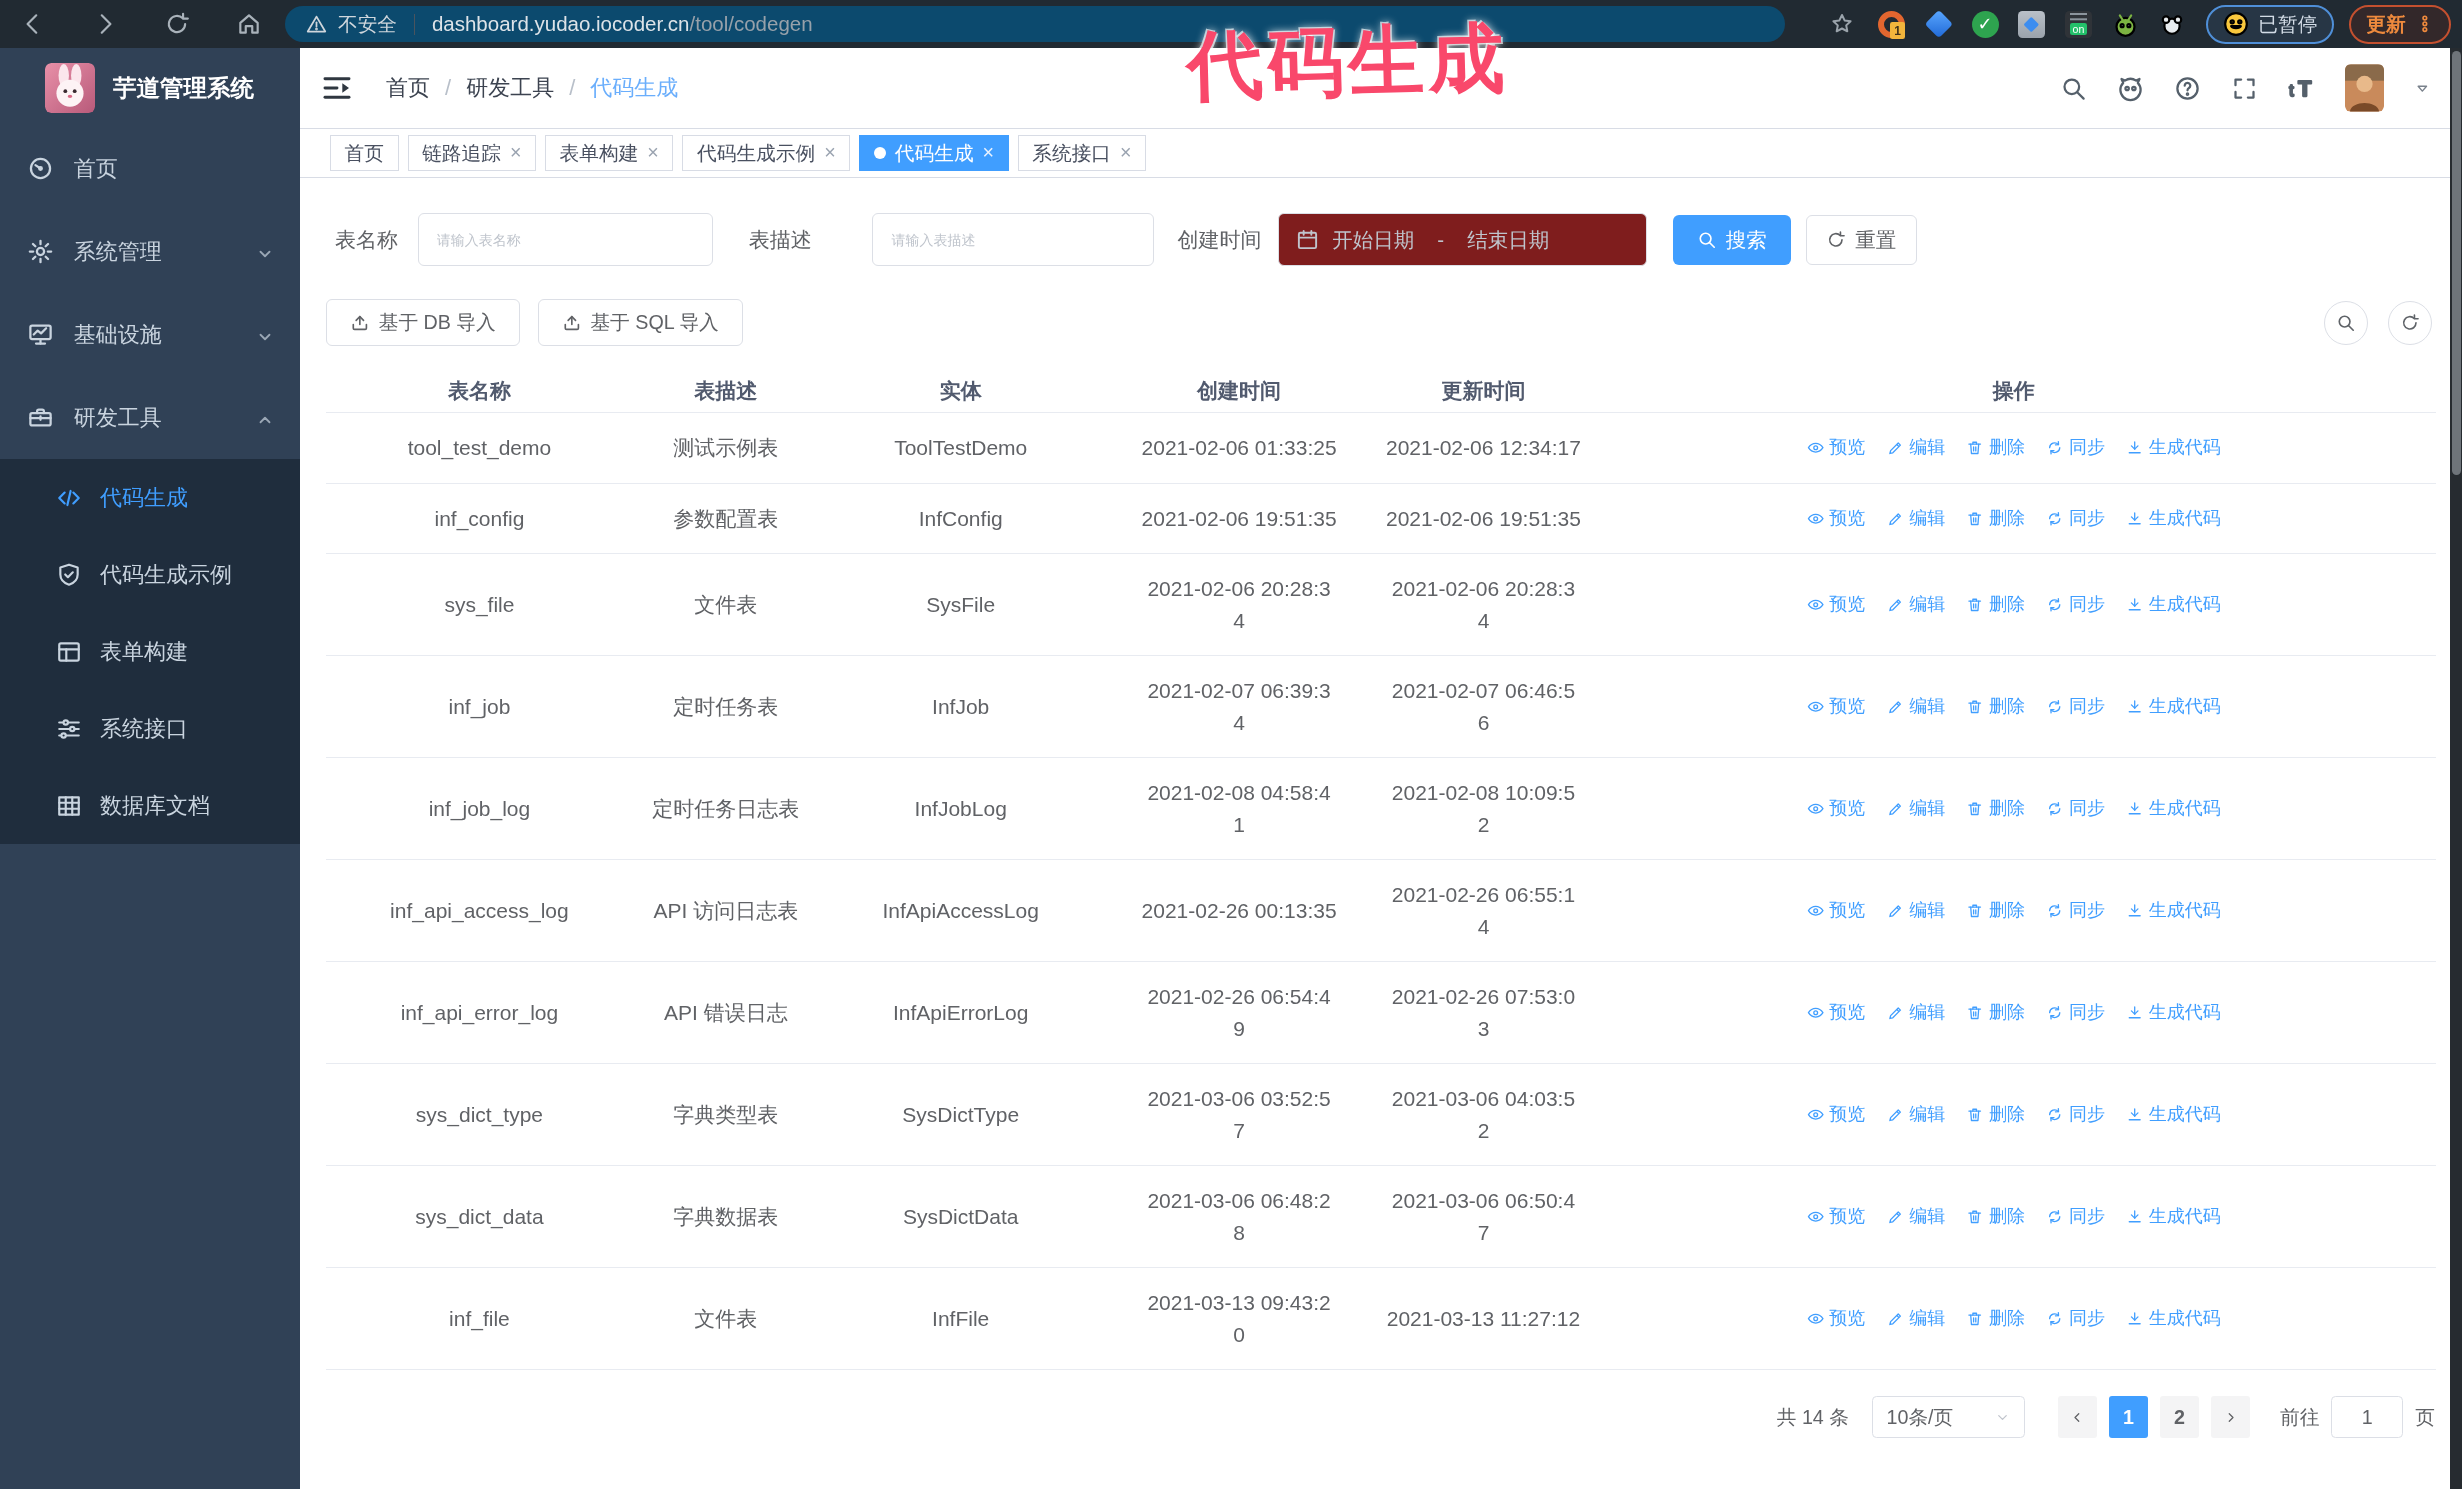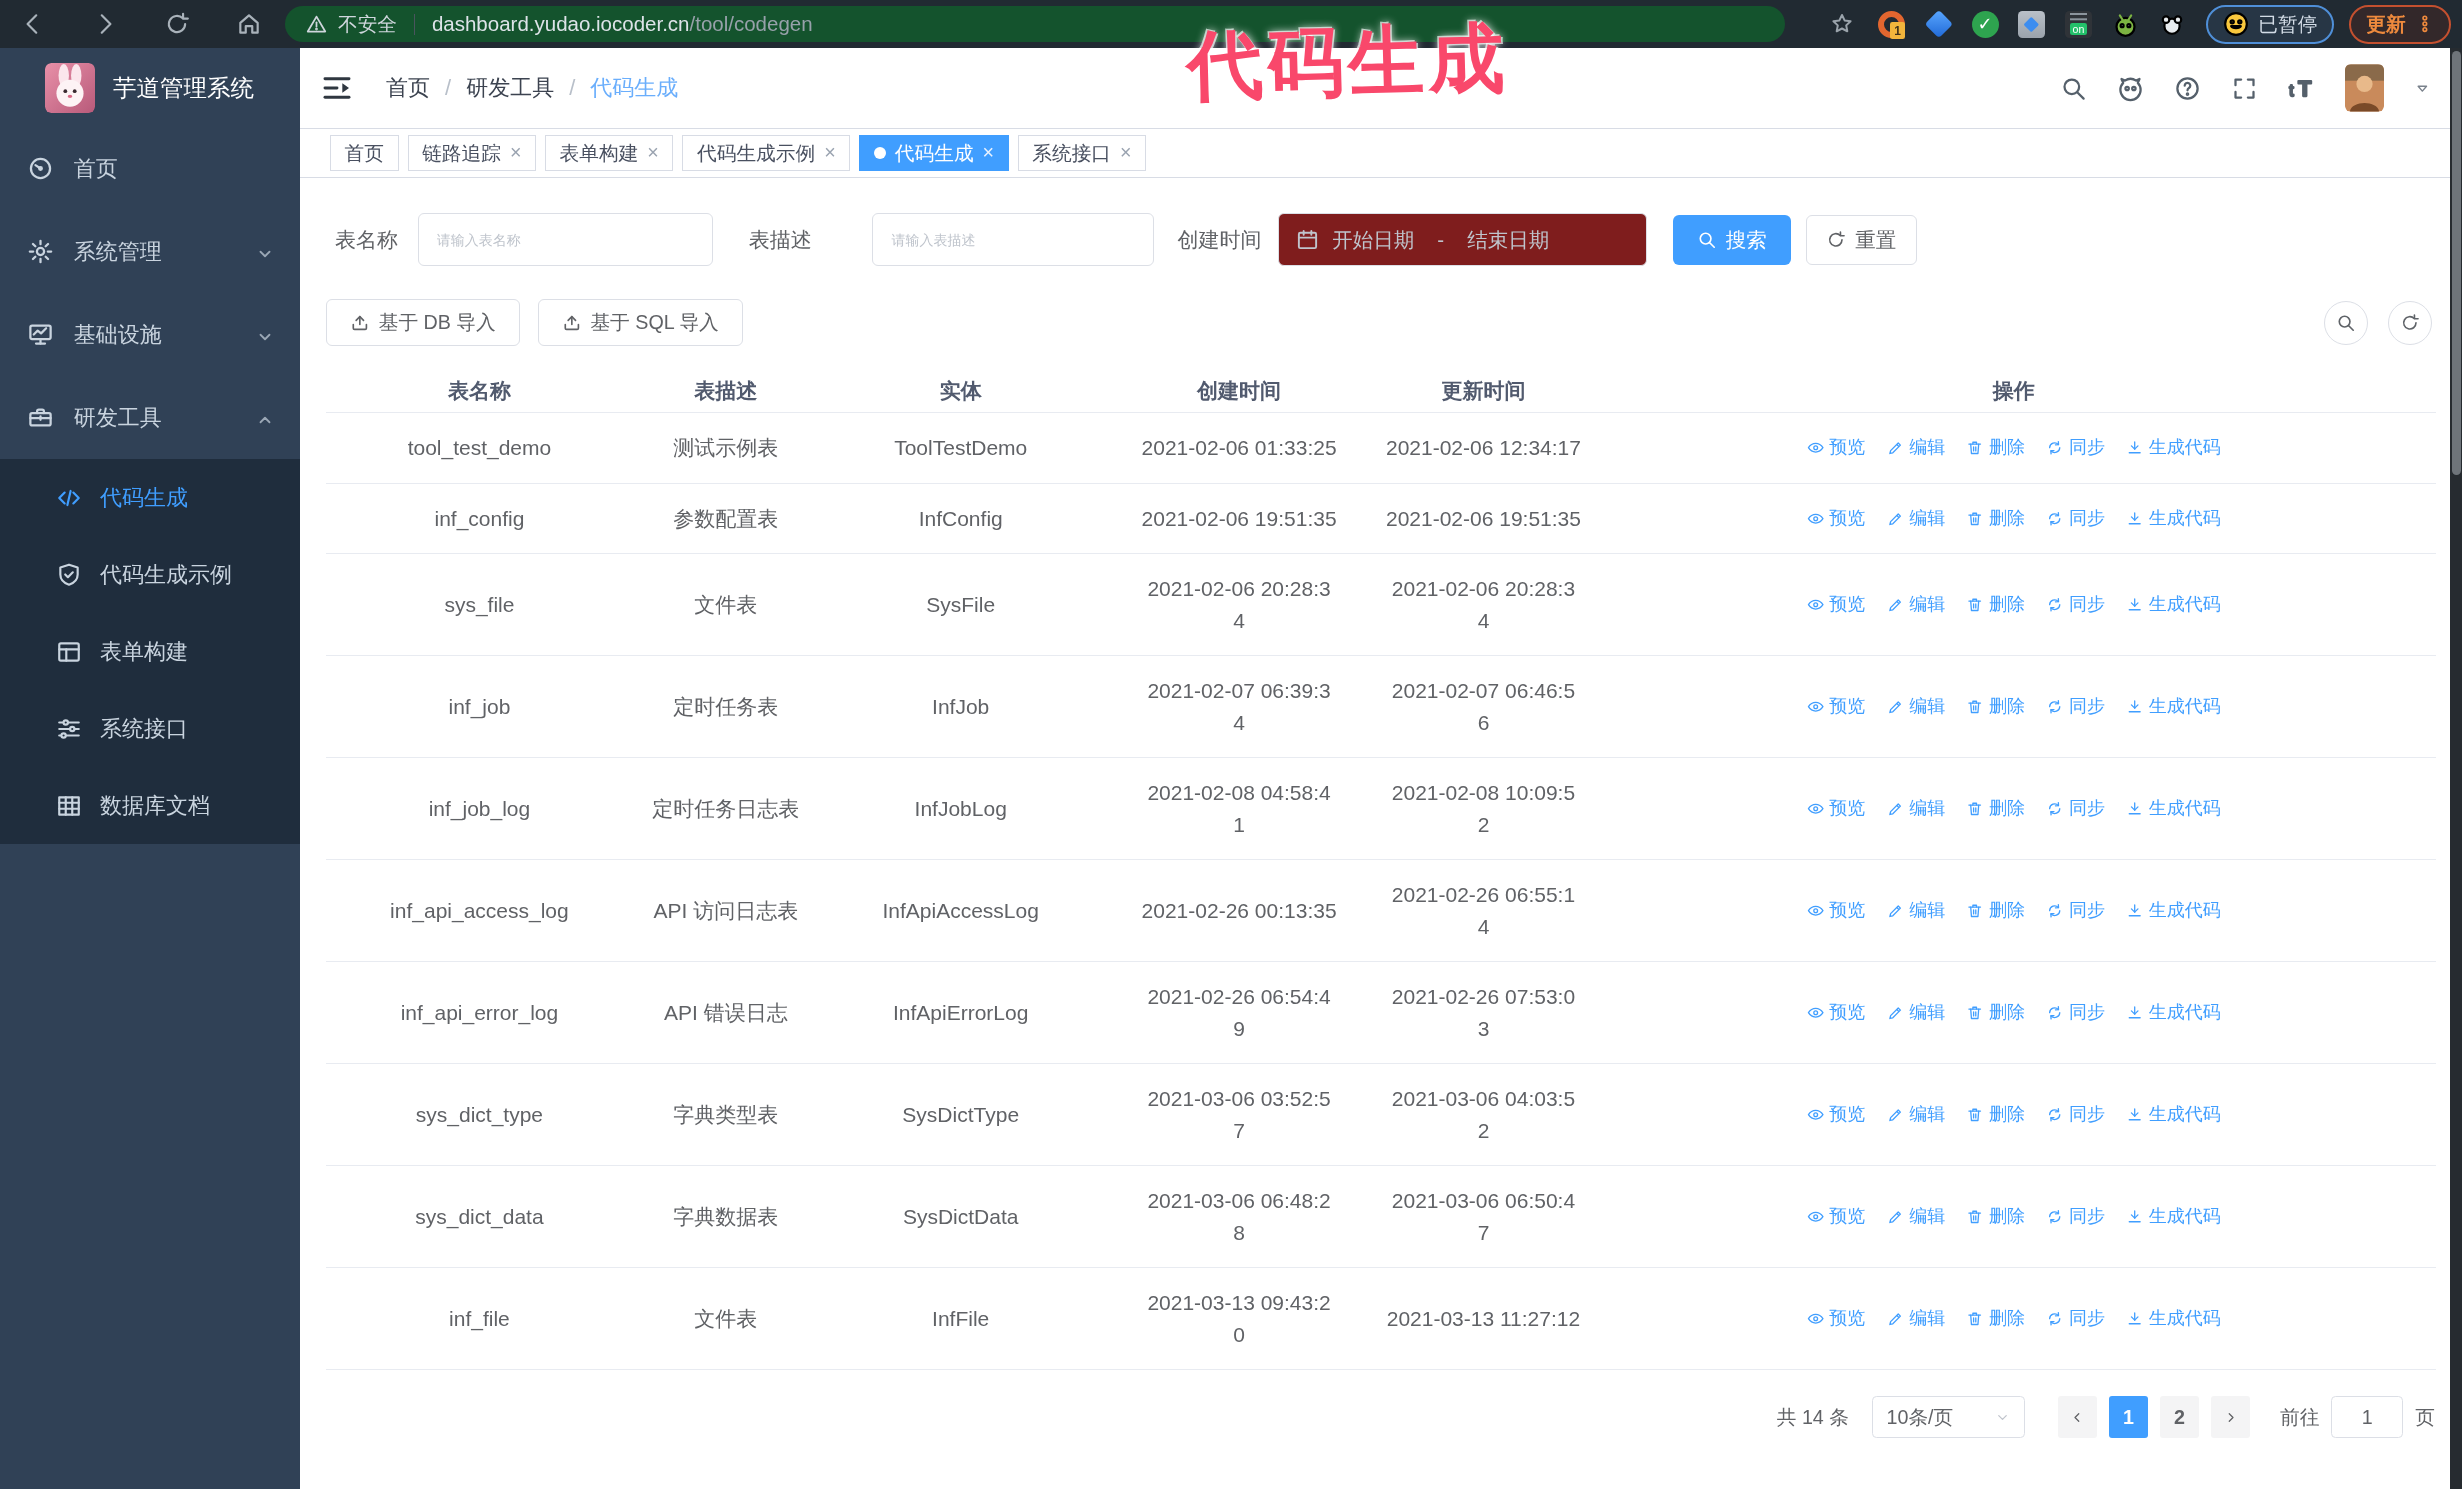--- a/index.html
+++ b/index.html
@@ -6,21 +6,21 @@
   body{margin:0;background:#111;font-family:"Liberation Sans","DejaVu Sans",sans-serif}
   #app{position:relative;width:2462px;height:1490px;background:#fff;overflow:hidden}
 
   
   .chrome{position:absolute;top:0;left:0;width:2462px;height:48px;background:#212a32;display:flex;align-items:center;z-index:5}
   .nav{display:flex;align-items:center;gap:39px;padding-left:16.7px}
   .nav-btn{width:33px;height:33px;color:#a9b2ba;display:flex;align-items:center;justify-content:center;cursor:pointer}
   .icn{display:inline-flex}
   .icn svg{width:100%;height:100%;fill:none;stroke:currentColor;stroke-width:2;stroke-linecap:round;stroke-linejoin:round}
   .nav-btn .icn{width:26px;height:26px}
-  .url-pill{margin-left:19.7px;width:1500px;height:36px;background:#14532d;border-radius:19.7px;display:flex;align-items:center;padding:0 21px;cursor:text}
+  .url-pill{margin-left:19.7px;width:1500px;height:36px;background:#0c4a6e;border-radius:19.7px;display:flex;align-items:center;padding:0 21px;cursor:text}
   .url-pill .icn{width:21px;height:21px;color:#cfd6dc}
   .sec-label{margin-left:10.6px;font-size:19.7px;color:#cfd6dc}
   .url-div{width:1.5px;height:21px;background:#4a545e;margin:0 16.7px}
   .url{font-size:20.5px;white-space:nowrap}
   .url .domain{color:#dde3e8}
   .url .path{color:#97a1aa}
   .chrome-right{margin-left:auto;display:flex;align-items:center;gap:15px;padding-right:7.6px}
   .star-btn{width:30px;height:30px;color:#9aa3ab;display:flex;align-items:center;justify-content:center;cursor:pointer}
   .star-btn .icn{width:24px;height:24px}
   .exts{display:flex;align-items:center;gap:19.7px;margin:0 6px}
@@ -47,21 +47,21 @@
   
   .page{position:absolute;top:48px;left:0;right:12px;bottom:0;display:flex}
   .scrollbar{position:absolute;top:48px;right:0;width:12px;height:1441px;background:#262b30}
   .scrollbar .thumb{margin:3px 1.5px 0 1.5px;width:9px;height:424px;background:#6e747a;border-radius:5.3px}
 
   
   .sidebar{width:300px;flex:none;background:#304156;display:flex;flex-direction:column;overflow:hidden}
   .logo-row{height:79px;display:flex;align-items:center;padding-left:45px;gap:18px;cursor:pointer}
   .logo-img{width:50px;height:50px;border-radius:6px;overflow:hidden;flex:none}
   .logo-img svg{width:100%;height:100%}
-  .logo-title{color:#fff;font-size:23.5px;font-weight:400;white-space:nowrap}
+  .logo-title{color:#fff;font-size:23.5px;font-weight:700;white-space:nowrap}
   .menu{flex:1}
   .menu-item{height:83px;display:flex;align-items:center;padding:0 26px 0 27px;color:#c9d4df;font-size:22px;cursor:pointer}
   .menu-item .icn{width:27px;height:27px;margin-right:19.7px;color:#c9d4df;flex:none}
   .menu-item .chev{margin-left:auto;width:18px;height:18px;color:#9aa7b5}
   .menu-item .chev svg{width:100%;height:100%;fill:none;stroke:currentColor;stroke-width:2.4;stroke-linecap:round;stroke-linejoin:round}
   .submenu{background:#1f2d3d}
   .submenu-item{height:77px;display:flex;align-items:center;padding-left:56px;color:#c9d4df;font-size:22px;cursor:pointer}
   .submenu-item .icn{width:26px;height:26px;margin-right:18px;flex:none}
   .submenu-item.active{color:#409EFF}
 

